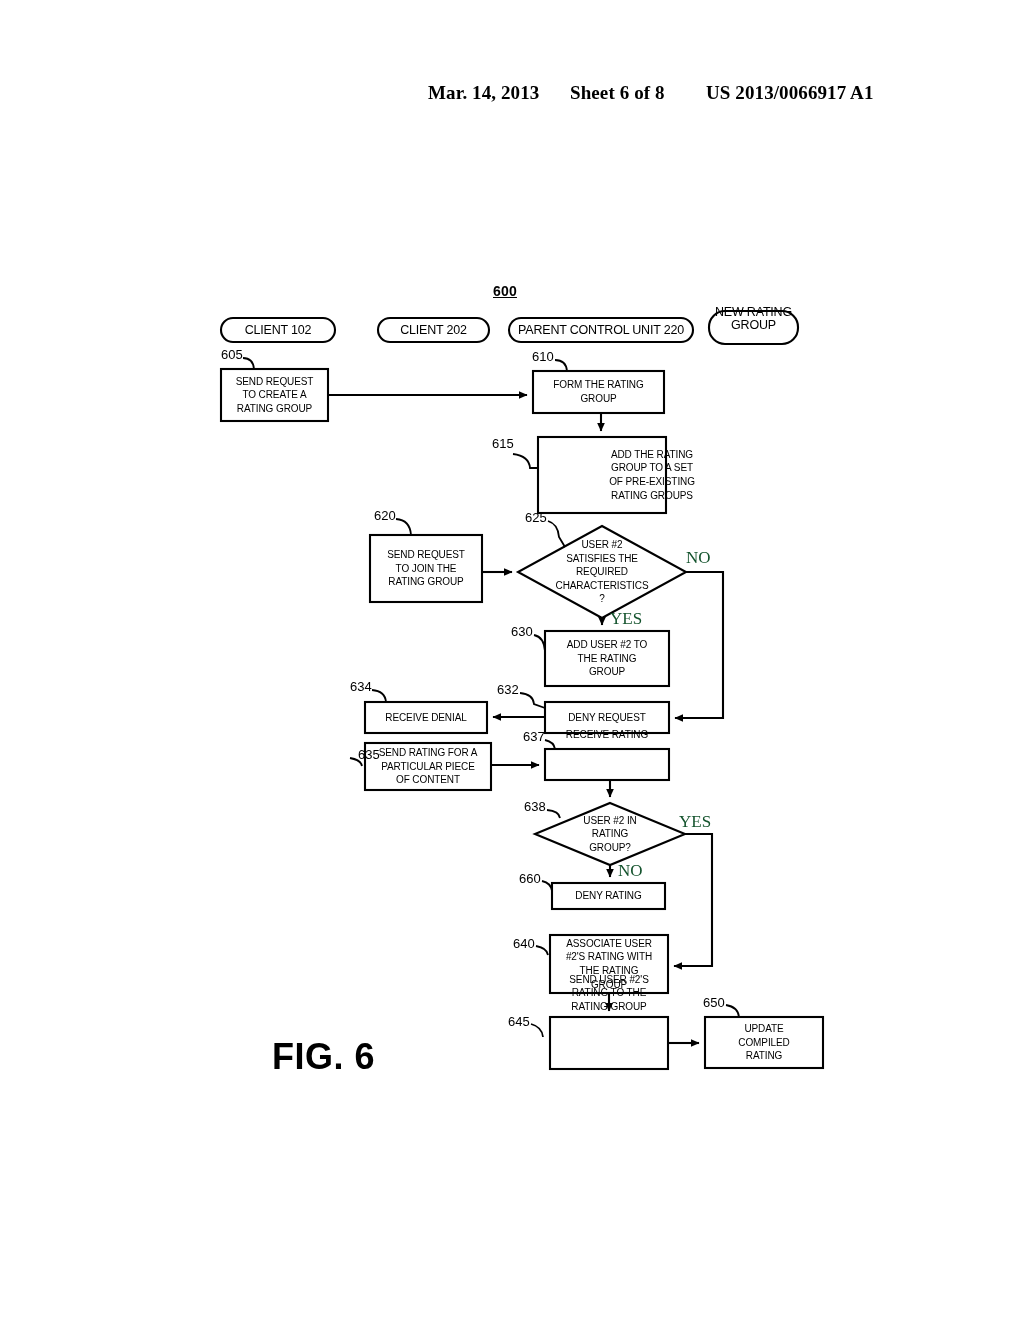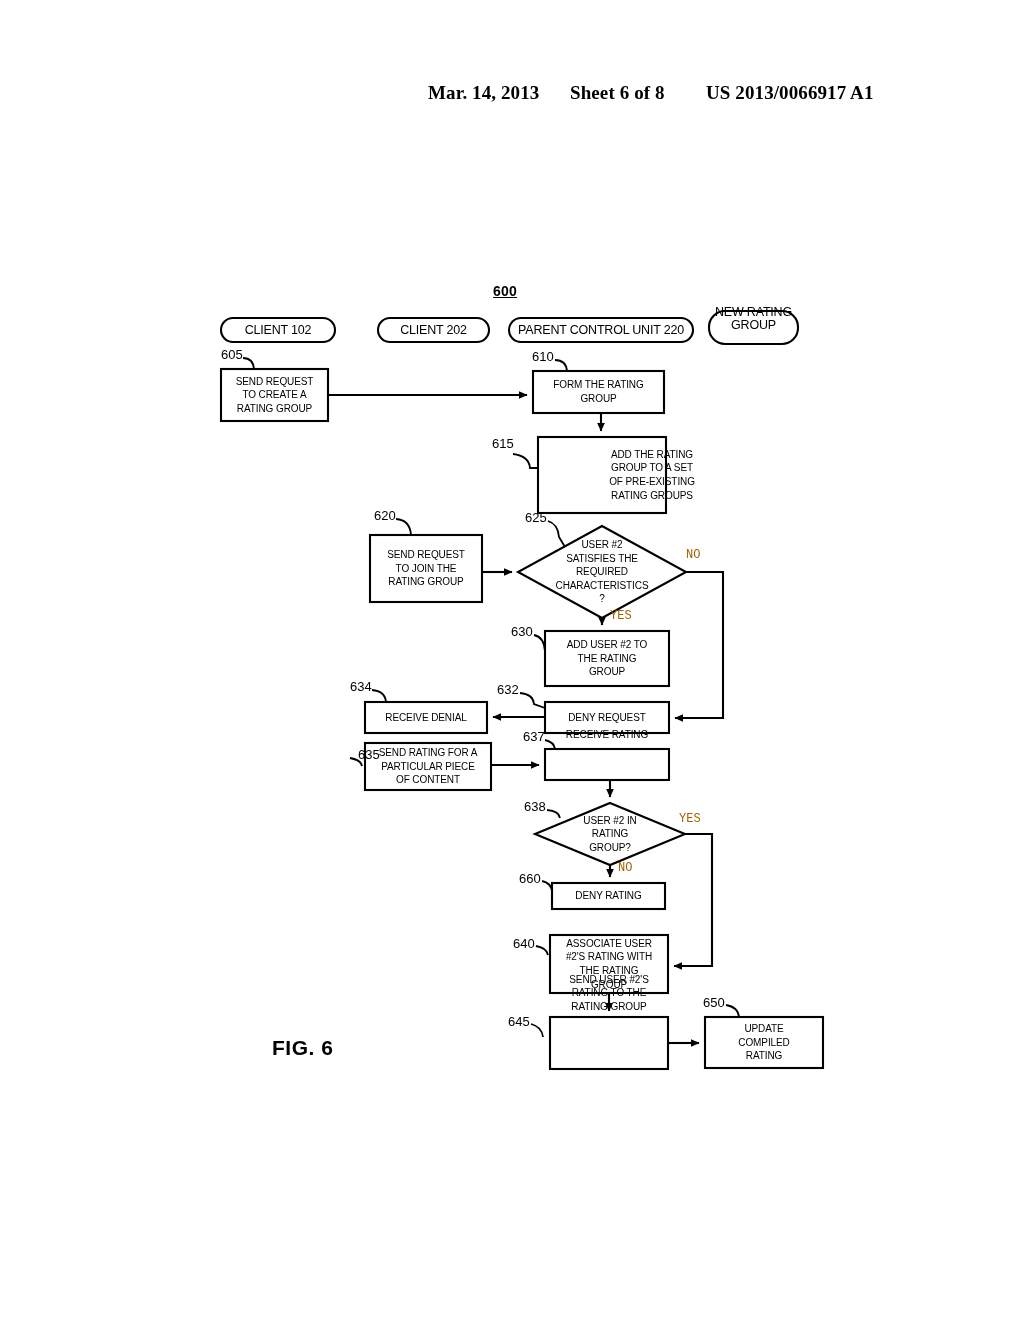--- a/index.html
+++ b/index.html
@@ -69,32 +69,32 @@
   }
   .ref {
     position: absolute;
     font-family: "Liberation Sans", sans-serif;
     font-size: 13px;
     color: #000;
     white-space: nowrap;
   }
   .edge-lbl {
     position: absolute;
-    font-family: Liberation Mono, monospace;
-    font-size: 12px;
-    color: #a16207;
+    font-family: Liberation Serif, serif;
+    font-size: 17px;
+    color: #14532d;
     white-space: nowrap;
   }
   #fig-label {
     position: absolute;
     left: 272px;
     top: 1036px;
     font-family: "Liberation Sans", sans-serif;
     font-weight: bold;
-    font-size: 21px;
+    font-size: 36px;
     letter-spacing: 0.5px;
     white-space: nowrap;
   }
   #fig-number {
     position: absolute;
     left: 493px;
     top: 283px;
     font-family: "Liberation Sans", sans-serif;
     font-weight: bold;
     font-size: 14px;

